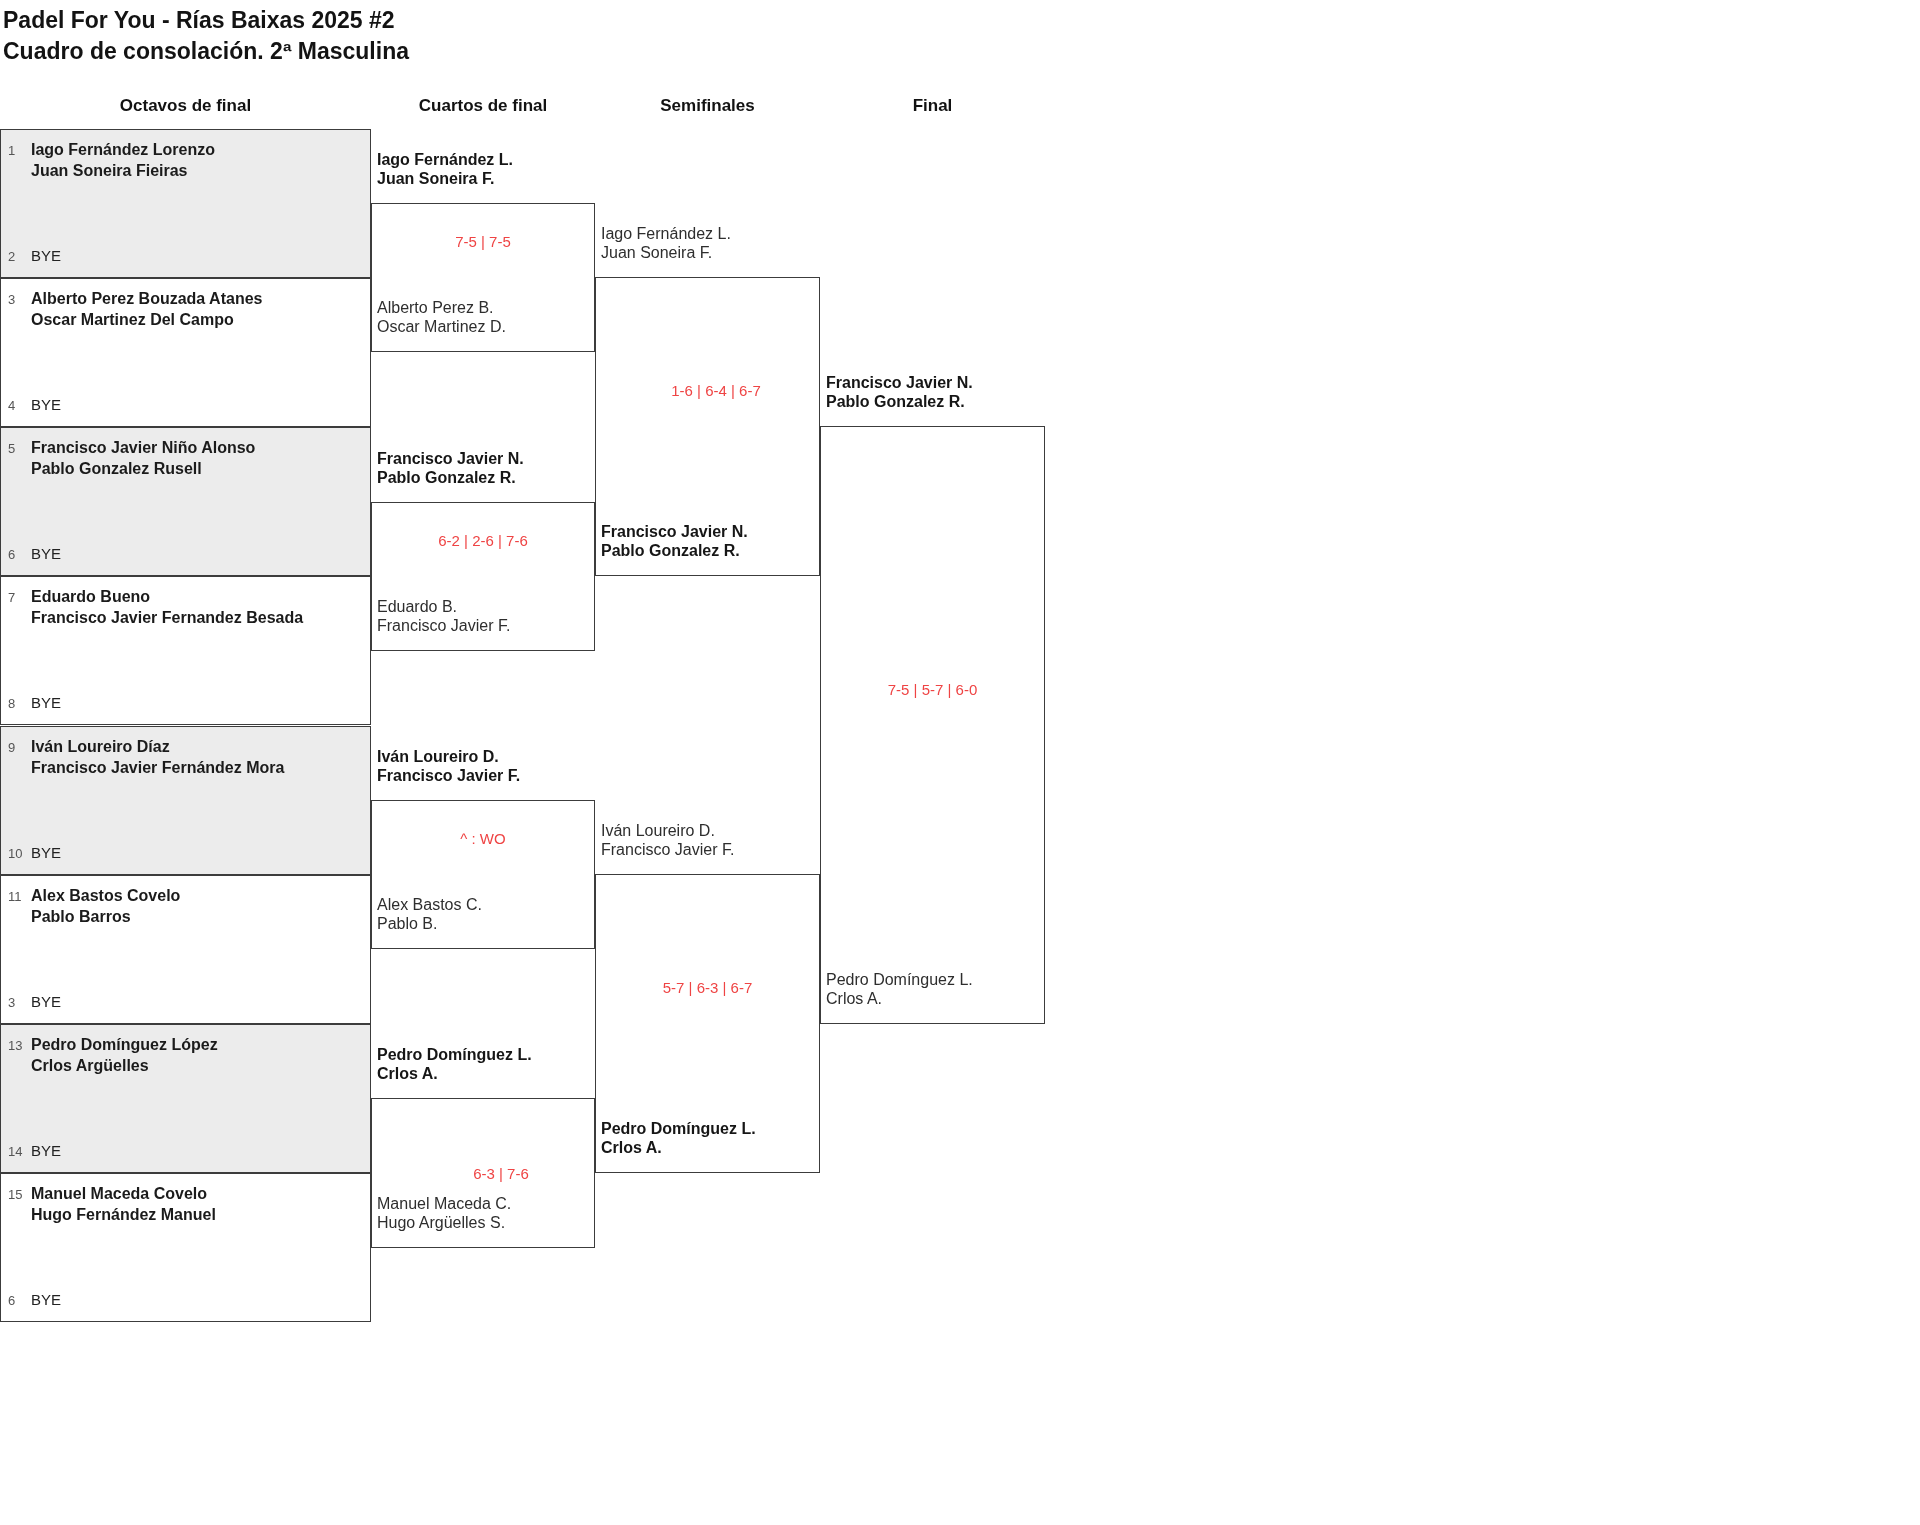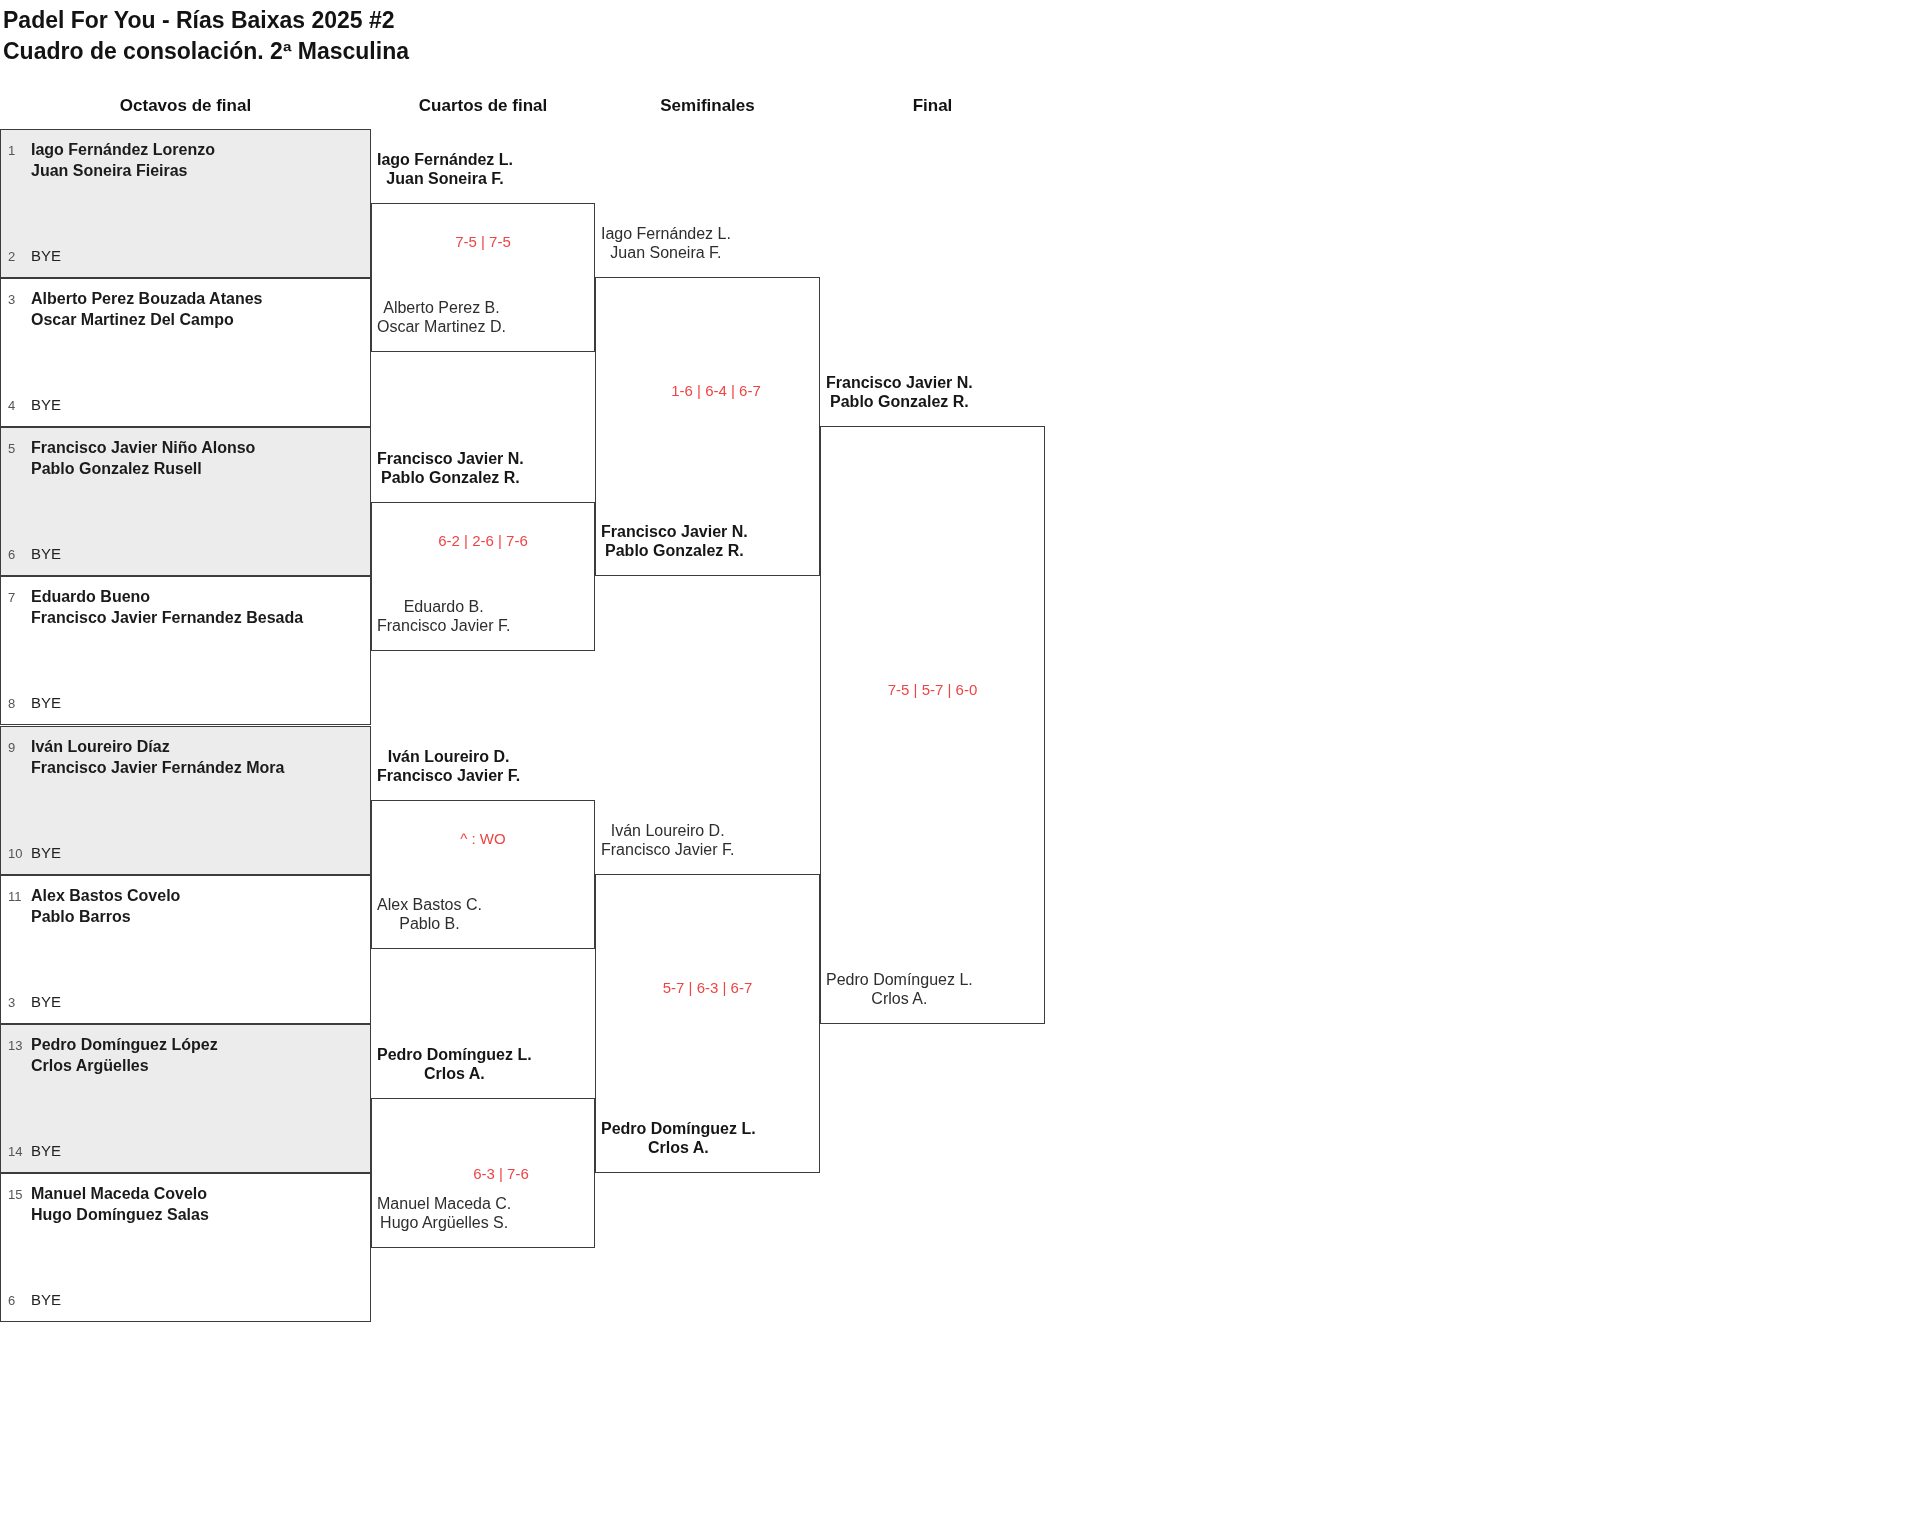--- a/index.html
+++ b/index.html
@@ -20,21 +20,21 @@
   .obox.shade{background:#ececec;}
   .oteam{position:absolute;top:9px;left:7px;right:6px;display:flex;}
   .seed{flex:0 0 16px;font-size:13px;color:#555;padding-top:4px;margin-right:7px;}
   .onames{font-size:16px;font-weight:600;line-height:21px;color:#1b1b1b;}
   .onames span{display:block;}
   .obye{position:absolute;bottom:13px;left:7px;display:flex;align-items:baseline;}
   .obye .seed{padding-top:0;}
   .byetext{font-size:15px;color:#222;}
   
   .mrect{position:absolute;border:1px solid #3c3c3c;box-sizing:border-box;background:transparent;}
-  .mteam{position:absolute;font-size:16px;line-height:19px;font-weight:400;color:#2e2e2e;white-space:nowrap;text-align:center;}
+  .mteam{position:absolute;font-size:16px;line-height:19px;font-weight:400;color:#2e2e2e;white-space:nowrap;}
   .mteam.win{font-weight:600;color:#161616;}
   .mteam span{display:block;}
   .mscore{position:absolute;text-align:center;font-size:15px;line-height:20px;color:#ef4444;}
 </style>
 </head>
 <body>
 
 <div class="page">
 
   <div class="titleblock">
@@ -144,21 +144,21 @@
       <span class="seed">14</span>
       <span class="byetext">BYE</span>
     </div>
   </div>
 
   <div class="obox" style="top:1173px">
     <div class="oteam">
       <span class="seed">15</span>
       <span class="onames">
         <span>Manuel Maceda Covelo</span>
-        <span>Hugo Domínguez Salas</span>
+        <span>Hugo Fernández Manuel</span>
       </span>
     </div>
     <div class="obye">
       <span class="seed">6</span>
       <span class="byetext">BYE</span>
     </div>
   </div>
 
   <div class="mrect" style="left:371px;top:203px;width:224px;height:149px"></div>
   <div class="mteam win" style="left:377px;top:150px">

